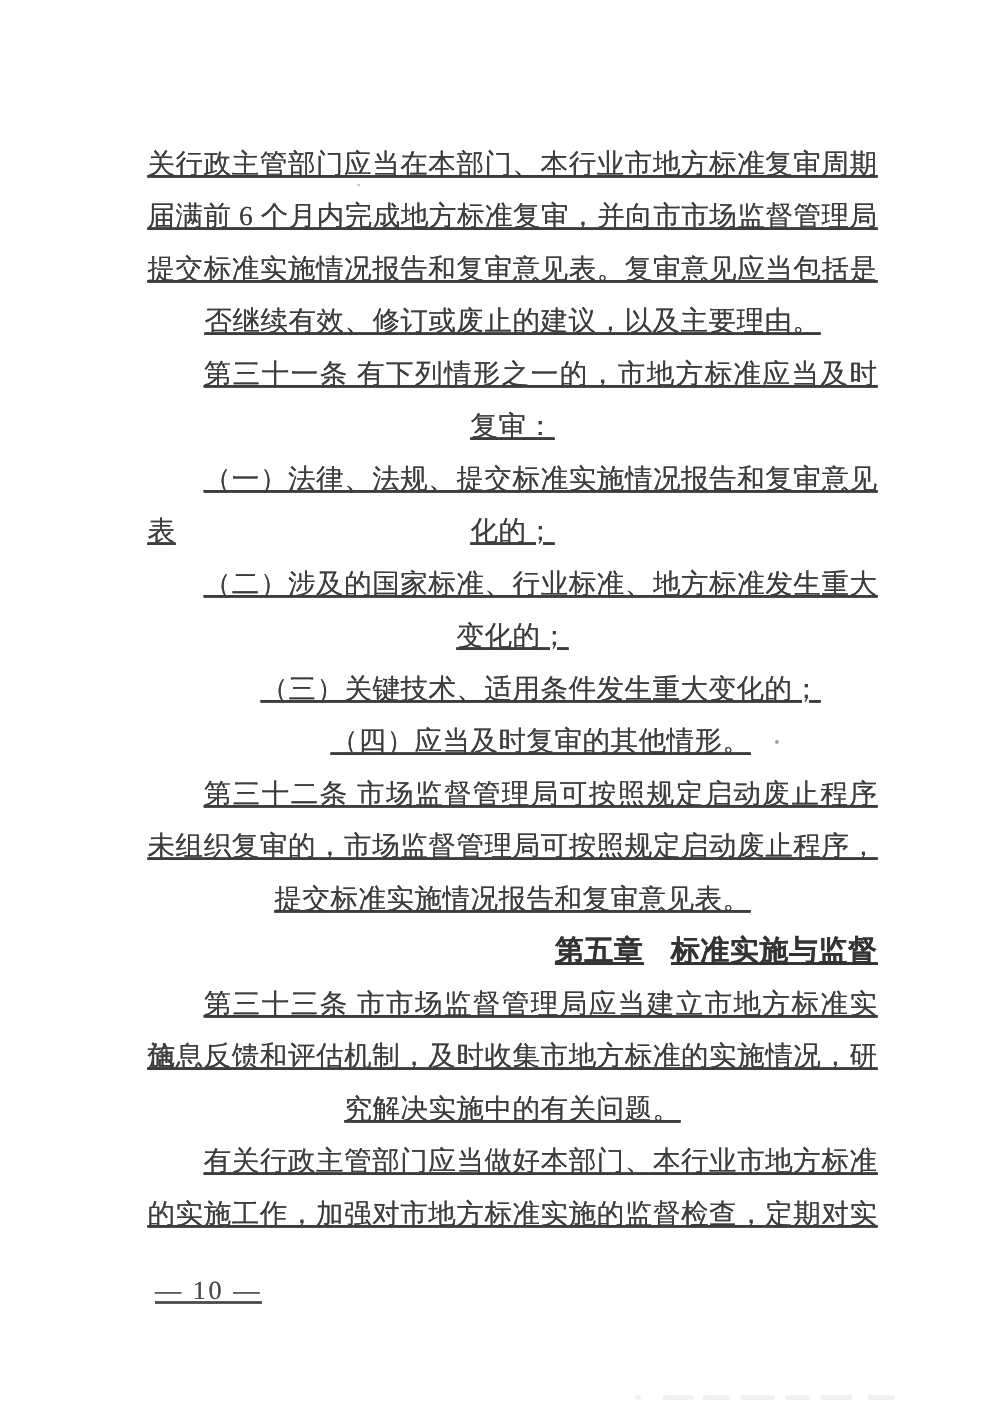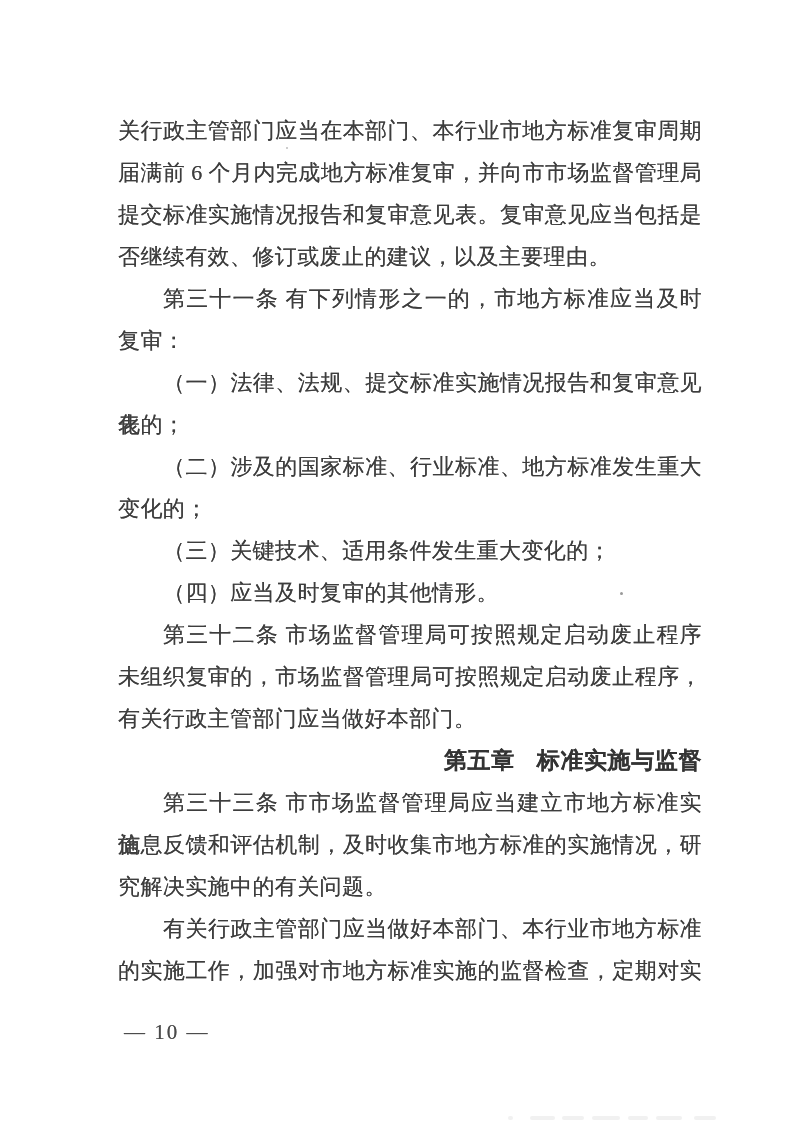--- a/index.html
+++ b/index.html
@@ -1,16 +1,16 @@
 <!DOCTYPE html>
 <html lang="zh"><head>
 <meta charset="utf-8">
 <title>Scanned Document Page</title>
 <style>
-  * { margin: 0; padding: 0; box-sizing: border-box; }
+  * { margin: 0; padding: 0; box-sizing: border-box; text-decoration: underline; }
   html, body { background: #e8e8e8; }
   .page {
     position: relative;
     width: 793px;
     height: 1121px;
     background: #ffffff;
     overflow: hidden;
     font-family: "Liberation Serif", "DejaVu Serif", serif;
     color: #3d3d3d;
   }
@@ -19,21 +19,21 @@
     left: 118px;
     top: 110px;
     width: 584px;
   }
   .line {
     height: 42px;
     line-height: 42px;
     font-size: 22px;
     letter-spacing: 0.4px;
     white-space: nowrap;
-    text-align: left;
+    text-align: center;
     
     color: #3d3d3d;
     text-shadow: 0 0 0.4px #6a6a6a;
   }
   
   .line.j {
     white-space: normal;
     text-align: justify;
     text-align-last: justify;
   }
@@ -86,21 +86,21 @@
     <div class="line j i">第三十一条 有下列情形之一的，市地方标准应当及时</div>
     <div class="line">复审：</div>
     <div class="line j i">（一）法律、法规、提交标准实施情况报告和复审意见表</div>
     <div class="line">化的；</div>
     <div class="line j i">（二）涉及的国家标准、行业标准、地方标准发生重大</div>
     <div class="line">变化的；</div>
     <div class="line i">（三）关键技术、适用条件发生重大变化的；</div>
     <div class="line i">（四）应当及时复审的其他情形。</div>
     <div class="line j i">第三十二条 市场监督管理局可按照规定启动废止程序</div>
     <div class="line j">未组织复审的，市场监督管理局可按照规定启动废止程序，</div>
-    <div class="line">有关行政主管部门应当做好本部门。</div>
+    <div class="line">提交标准实施情况报告和复审意见表。</div>
 
     <div class="chapter-heading">
       <span>第五章</span><span class="gap"></span><span>标准实施与监督</span>
     </div>
 
     <div class="line j i">第三十三条 市市场监督管理局应当建立市地方标准实施</div>
     <div class="line j">信息反馈和评估机制，及时收集市地方标准的实施情况，研</div>
     <div class="line">究解决实施中的有关问题。</div>
     <div class="line j i">有关行政主管部门应当做好本部门、本行业市地方标准</div>
     <div class="line j">的实施工作，加强对市地方标准实施的监督检查，定期对实</div>

